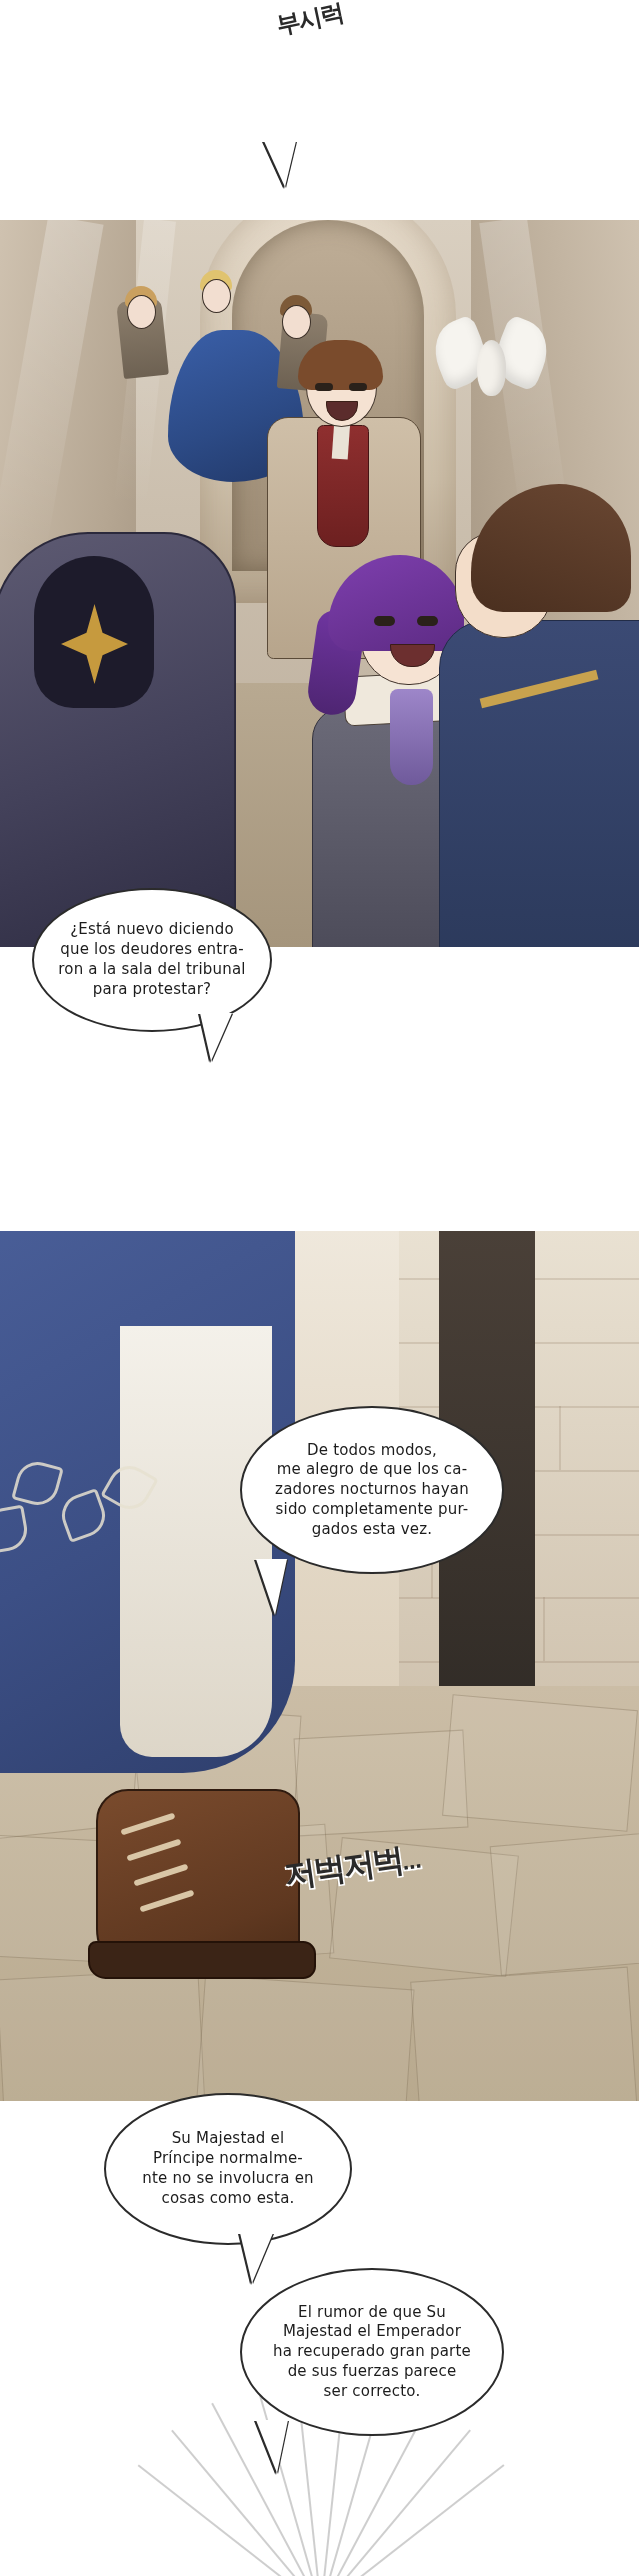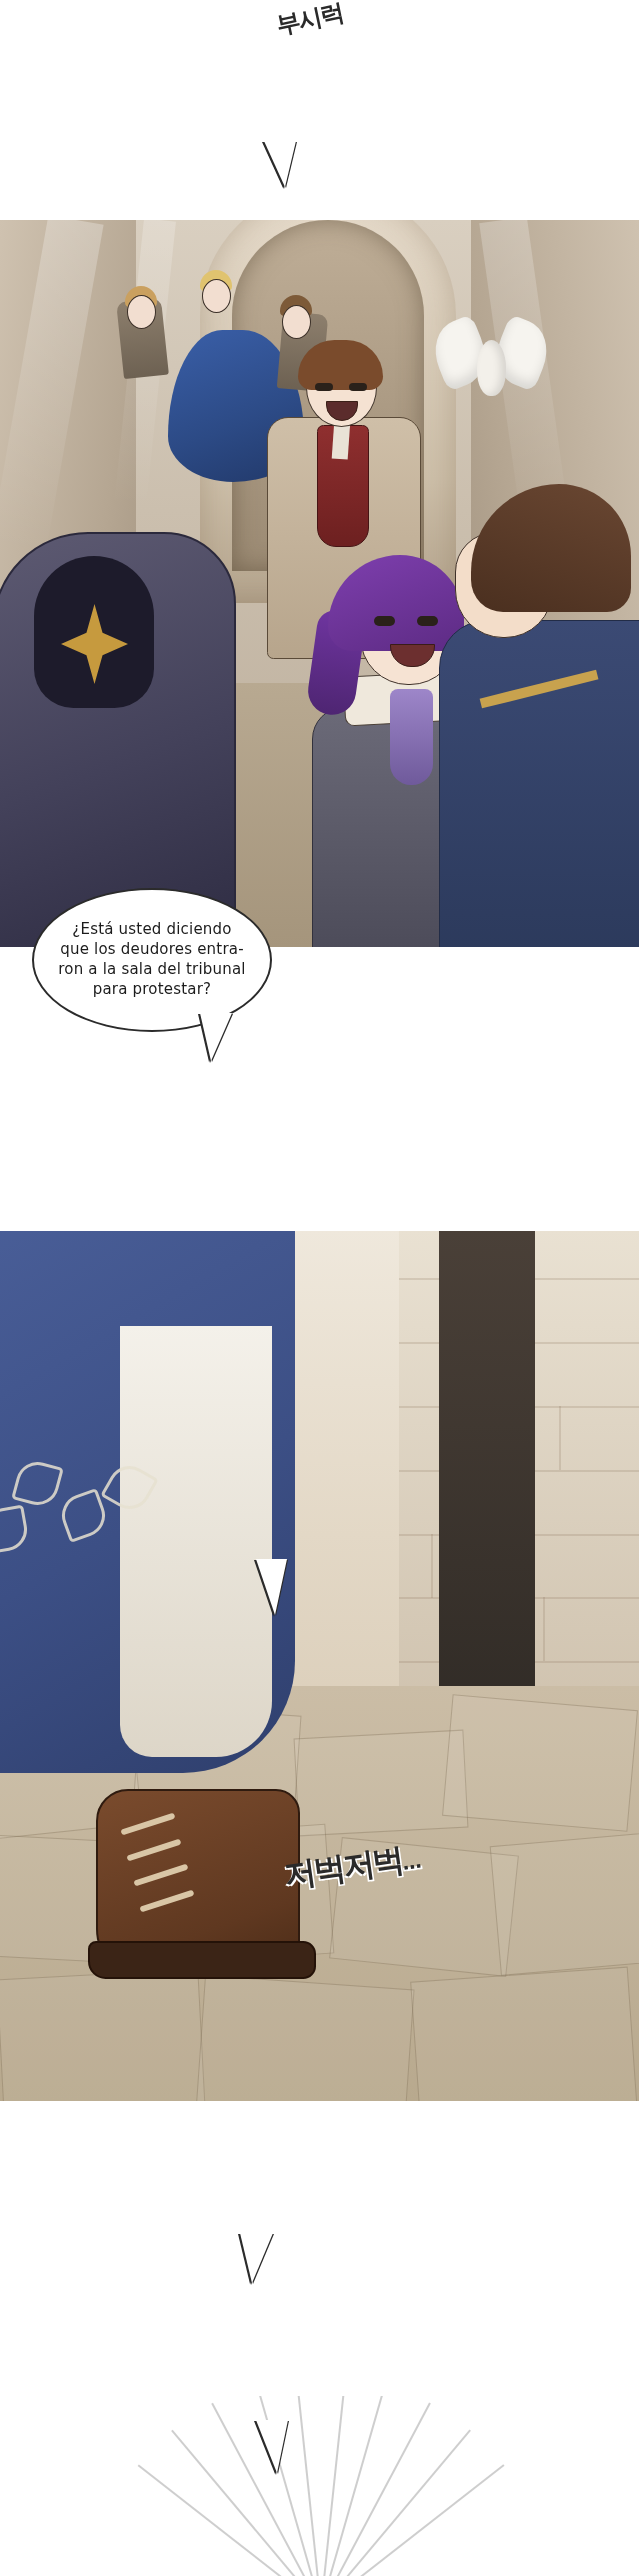--- a/index.html
+++ b/index.html
@@ -531,26 +531,46 @@
   </div>
 
   <div class="sfx" id="sfx-steps">
     <span>저벅저벅</span><span class="dots">…</span>
   </div>
 
   <div class="tail" id="tail-1"></div>
 
   <div class="tail" id="tail-2"></div>
   <div class="bubble" id="bubble-2">
-    <span class="txt">¿Está usted diciendo
+    <span class="txt">¿Está nuevo diciendo
 que los deudores entra-
 ron a la sala del tribunal
 para protestar?</span>
   </div>
 
   <div class="tail" id="tail-3"></div>
+  <div class="bubble" id="bubble-3">
+    <span class="txt">De todos modos,
+me alegro de que los ca-
+zadores nocturnos hayan
+sido completamente pur-
+gados esta vez.</span>
+  </div>
 
   <div class="tail" id="tail-4"></div>
+  <div class="bubble" id="bubble-4">
+    <span class="txt">Su Majestad el
+Príncipe normalme-
+nte no se involucra en
+cosas como esta.</span>
+  </div>
 
   <div class="tail" id="tail-5"></div>
+  <div class="bubble" id="bubble-5">
+    <span class="txt">El rumor de que Su
+Majestad el Emperador
+ha recuperado gran parte
+de sus fuerzas parece
+ser correcto.</span>
+  </div>
 
 </div>
 
 
 </body></html>

